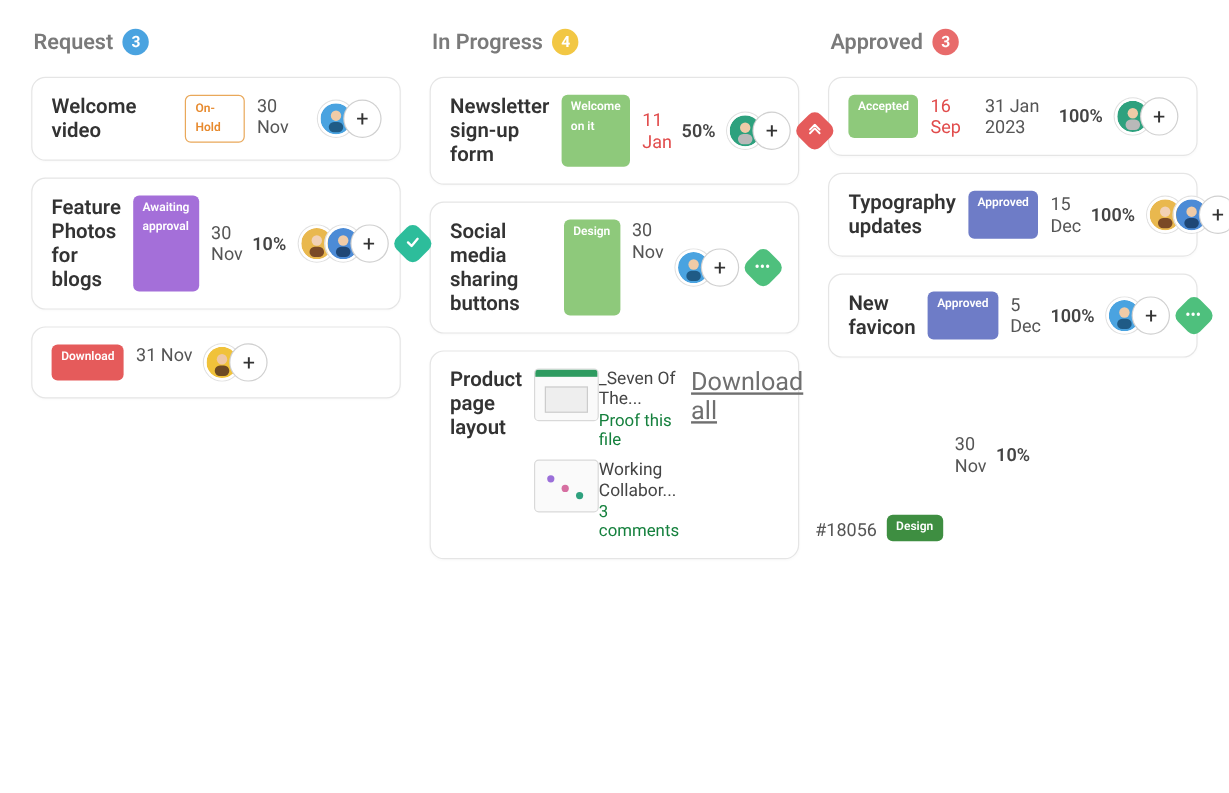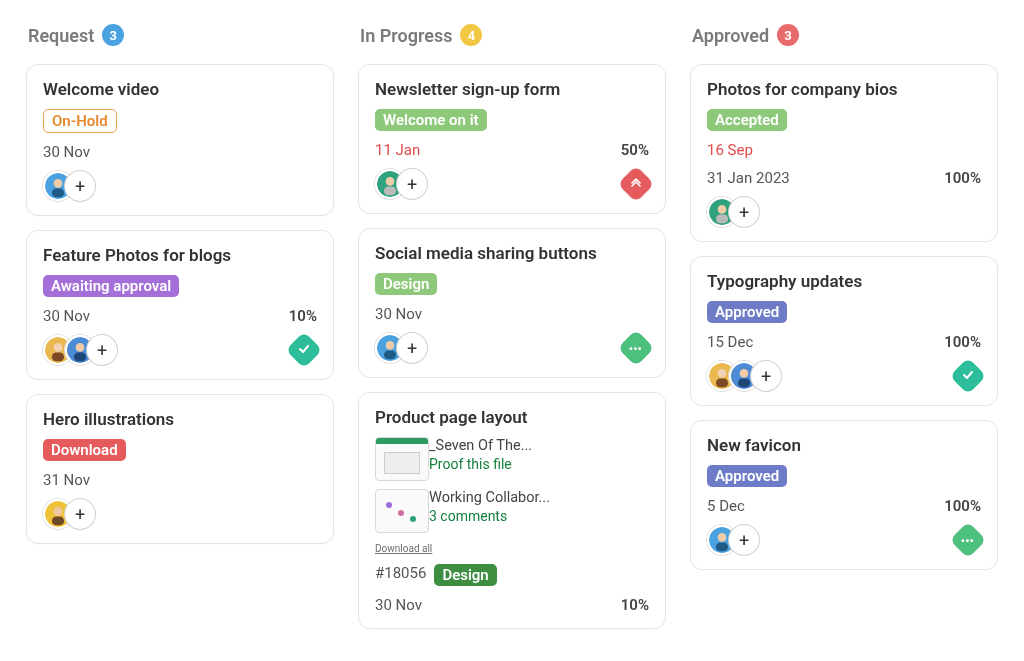--- a/index.html
+++ b/index.html
@@ -52,32 +52,31 @@
   .count-yellow { background:#f2c744; }
   .count-red    { background:#e86b6b; }
 
   .card {
     background:#fff;
     border:1px solid #e5e5e5;
     border-radius:12px;
     padding:14px 16px 14px 16px;
     box-shadow:0 1px 2px rgba(0,0,0,0.02);
     display:flex;
-    flex-direction:column;
     gap:10px;
   }
   .card-title {
     font-size:17px;
     font-weight:600;
     color:#333;
   }
   .tag {
     display:inline-block;
     border-radius:5px;
-    font-size:15px;
+    font-size:10px;
     font-weight:600;
     padding:3px 8px;
     color:#fff;
     line-height:16px;
     width:fit-content;
   }
   .tag-outline-orange { background:#fff; color:#e78a2e; border:1.5px solid #e9a85a; }
   .tag-purple { background:#a46fd9; }
   .tag-red    { background:#e55b5b; }
   .tag-green  { background:#8ec97b; }
@@ -151,22 +150,22 @@
     background:#fafafa;
     position:relative;
     overflow:hidden;
     flex:0 0 auto;
   }
   .thumb .bar { position:absolute; top:0; left:0; right:0; height:6px; background:#2e9b60; }
   .thumb .box { position:absolute; left:8px; right:8px; top:14px; bottom:6px; background:#eee; border:1px solid #ccc; }
   .thumb2 .dot { position:absolute; width:6px; height:6px; border-radius:50%; background:#9b6fd9; }
   .att-name { font-size:14.5px; color:#444; margin-bottom:2px; }
   .att-link { font-size:14px; color:#15803d; cursor:pointer; }
-  .download { font-size:10px; color:#6f6f6f; text-decoration:underline; cursor:pointer; width:fit-content; }
-  .hash { font-size:15px; color:#555; display:flex; align-items:flex-start; gap:8px; }
+  .download { font-size:21px; color:#6f6f6f; text-decoration:underline; cursor:pointer; width:fit-content; }
+  .hash { font-size:15px; color:#555; display:flex; align-items:flex-end; gap:8px; }
 </style>
 </head>
 <body>
 
 <div class="board">
 
   <div class="col">
     <div class="col-header">
       <span>Request</span>
       <span class="count-pill count-blue">3</span>
@@ -217,21 +216,20 @@
         </div>
         <span class="status-icon si-teal">
             <svg width="12" height="12" viewBox="0 0 12 12">
               <path d="M2 5 L5 8 L10 2" stroke="#fff" stroke-width="2" fill="none" stroke-linecap="round" stroke-linejoin="round"></path>
             </svg>
           </span>
       </div>
     </div>
 
     <div class="card">
-      <div class="card-title">Hero illustrations</div>
       <span class="tag tag-red">Download</span>
       <div class="date">31 Nov</div>
       <div class="row">
         <div class="avatars">
           <span class="avatar">
               <svg viewBox="0 0 30 30">
                 <circle cx="15" cy="15" r="15" fill="#f0c23a"></circle>
                 <circle cx="15" cy="12" r="5" fill="#eec8a5"></circle>
                 <rect x="8" y="18" width="14" height="10" rx="5" fill="#6d4a24"></rect>
               </svg>
@@ -332,21 +330,20 @@
     </div>
   </div>
 
   <div class="col">
     <div class="col-header">
       <span>Approved</span>
       <span class="count-pill count-red">3</span>
     </div>
 
     <div class="card">
-      <div class="card-title">Photos for company bios</div>
       <span class="tag tag-green">Accepted</span>
       <div class="date date-red">16 Sep</div>
       <div class="row">
         <span class="date">31 Jan 2023</span>
         <span class="pct">100%</span>
       </div>
       <div class="row">
         <div class="avatars">
           <span class="avatar">
               <svg viewBox="0 0 30 30">

